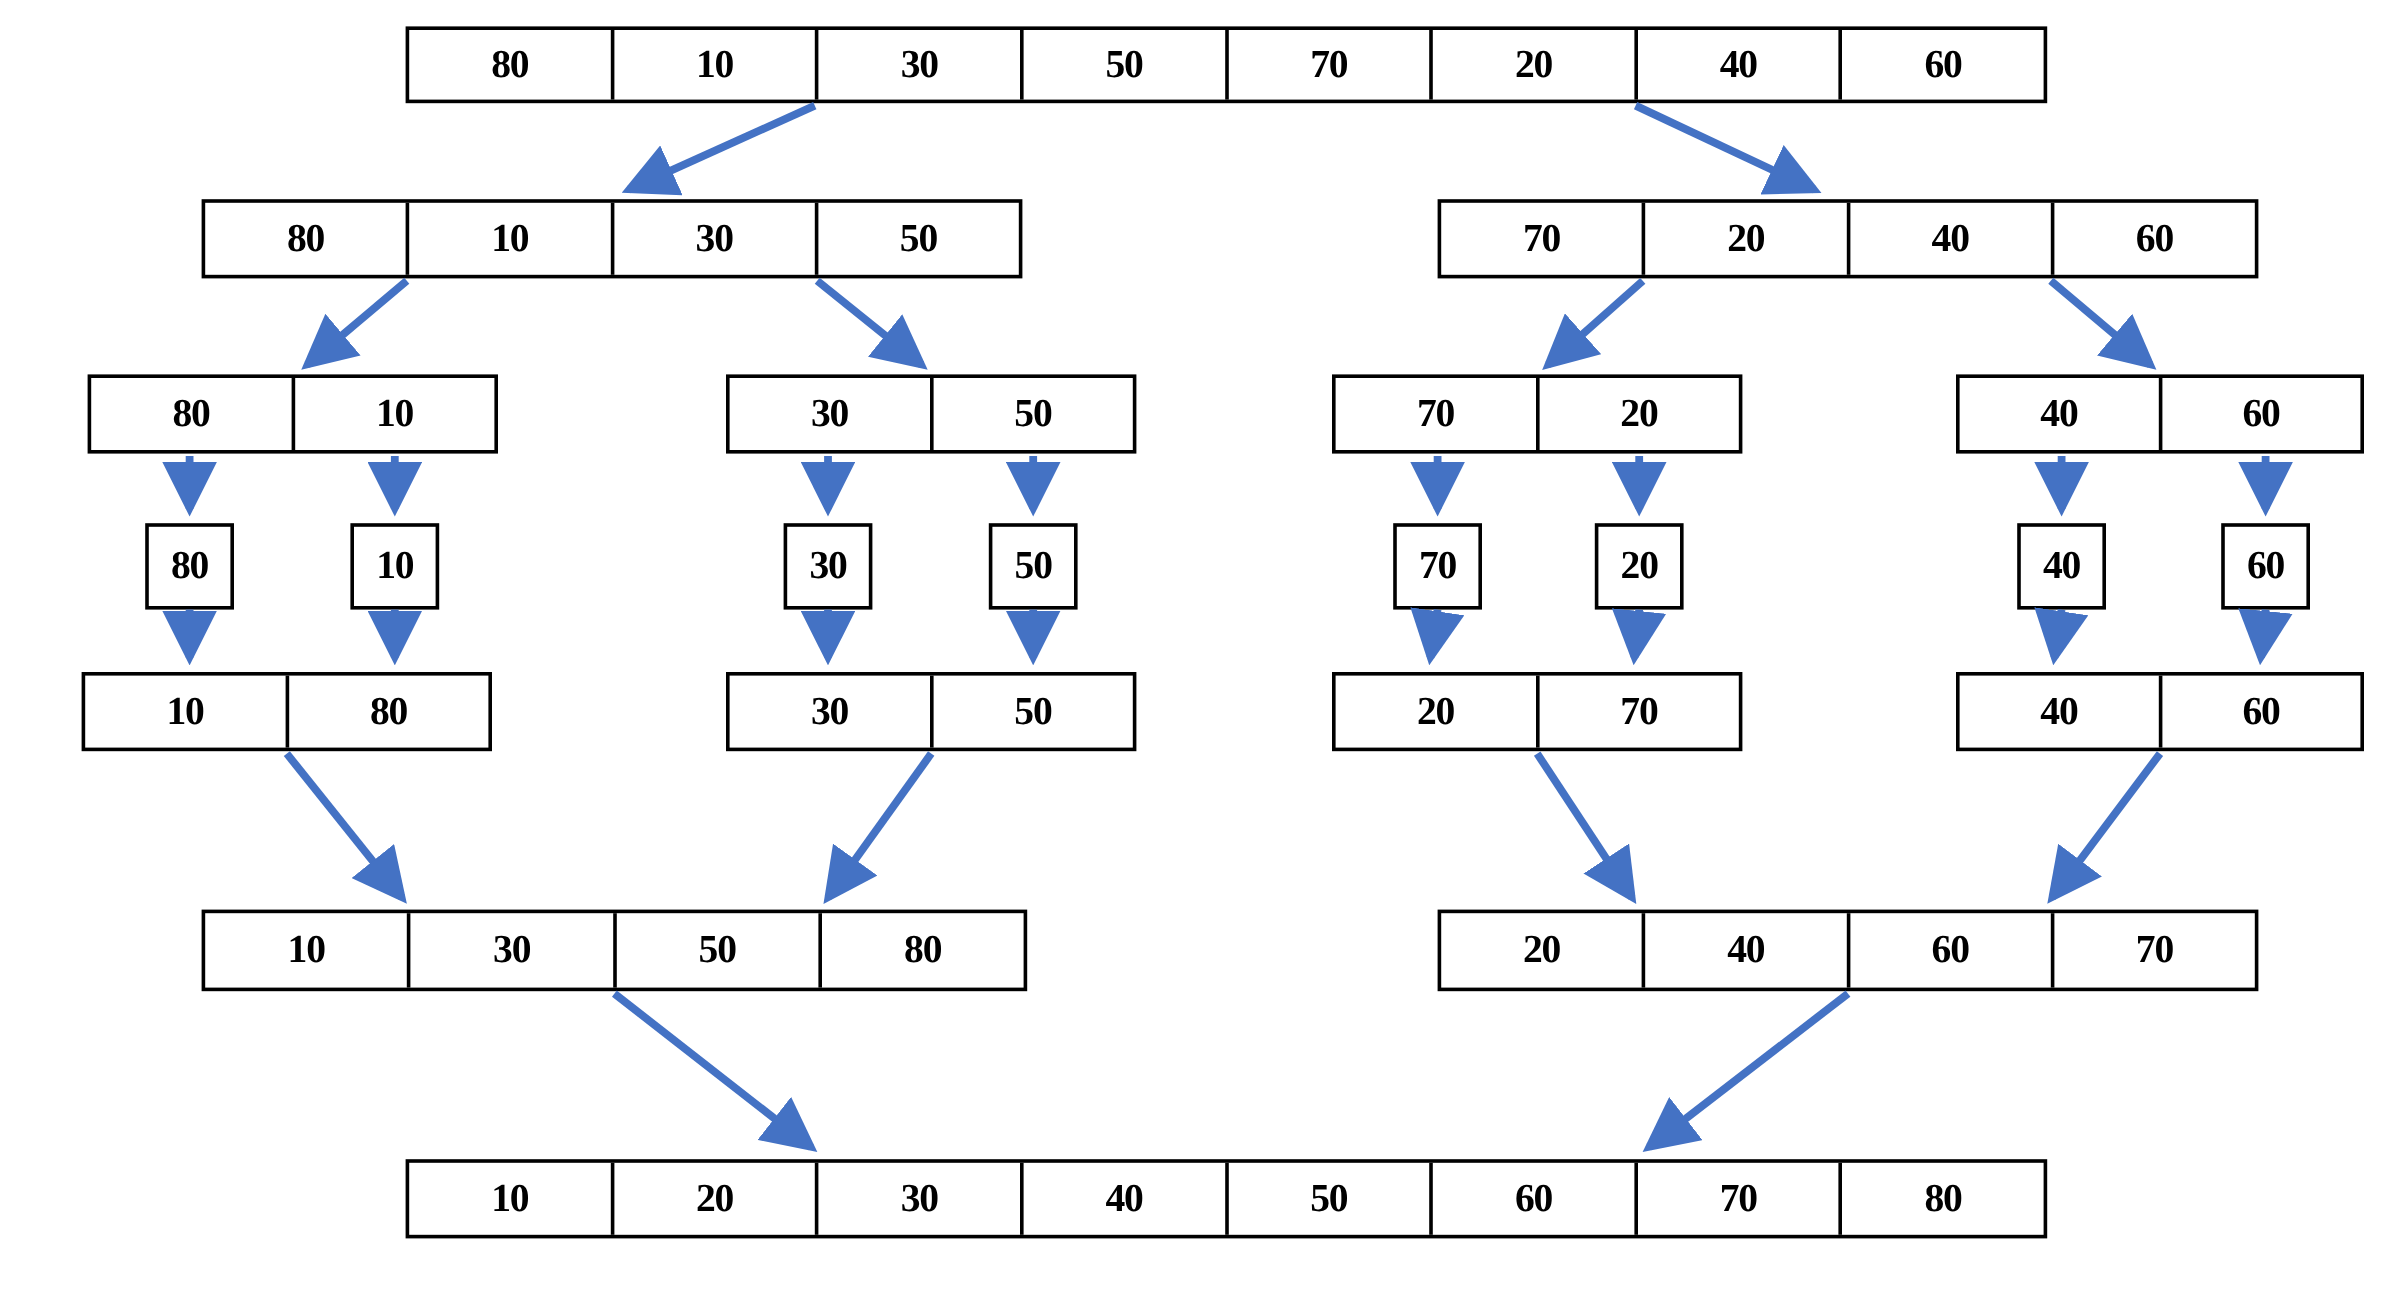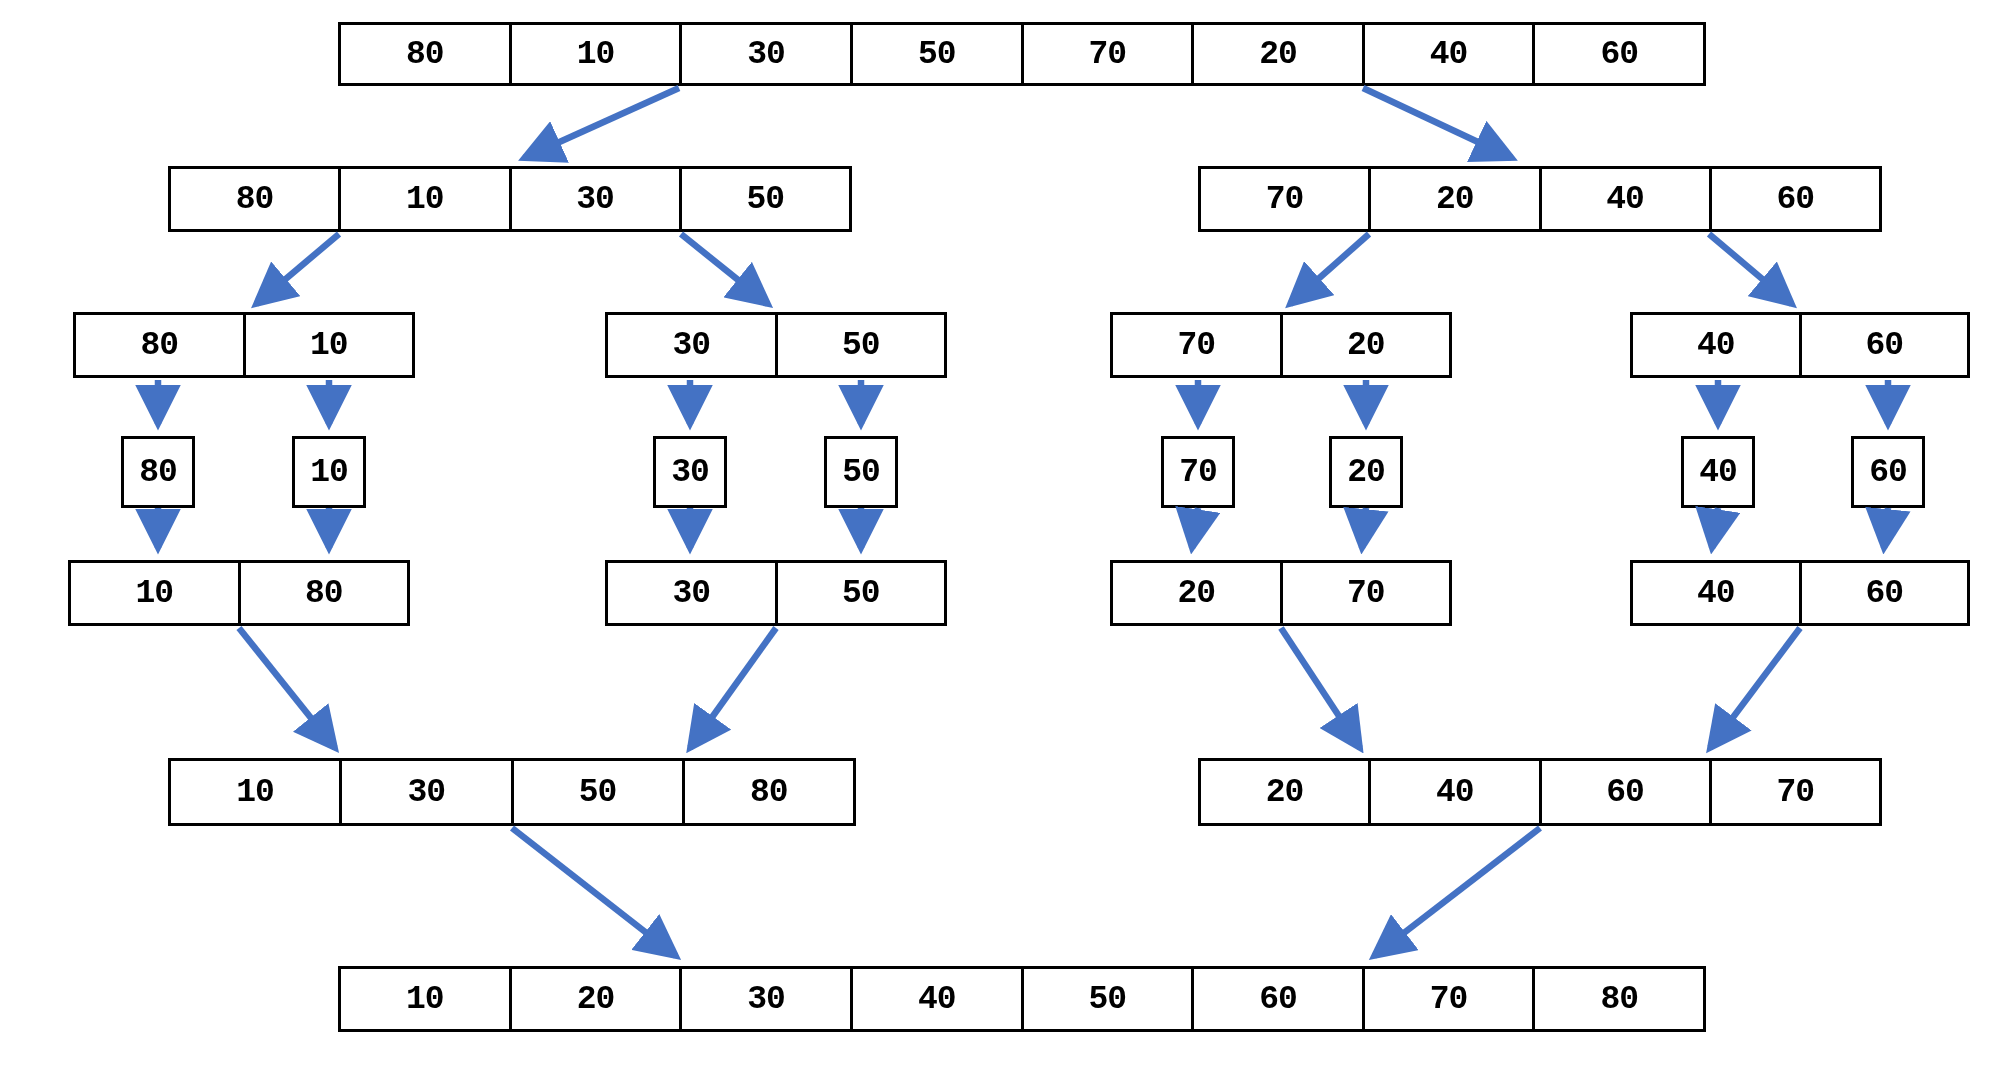--- a/index.html
+++ b/index.html
@@ -6,21 +6,21 @@
     --arrow-color:#4472C4;
     --border-color:#000000;
     --text-color:#000000;
     --bg-color:#ffffff;
   }
   html,body{margin:0;padding:0;background:var(--bg-color);}
   #canvas{
     position:relative;
     width:1993px;height:1083px;
     background:var(--bg-color);
-    font-family:Liberation Mono, monospace;
+    font-family:Liberation Serif, serif;
     overflow:hidden;
   }
   .array{
     position:absolute;
     display:flex;
     border:3px solid var(--border-color);
     background:#fff;
     box-sizing:border-box;
   }
   .cell{

